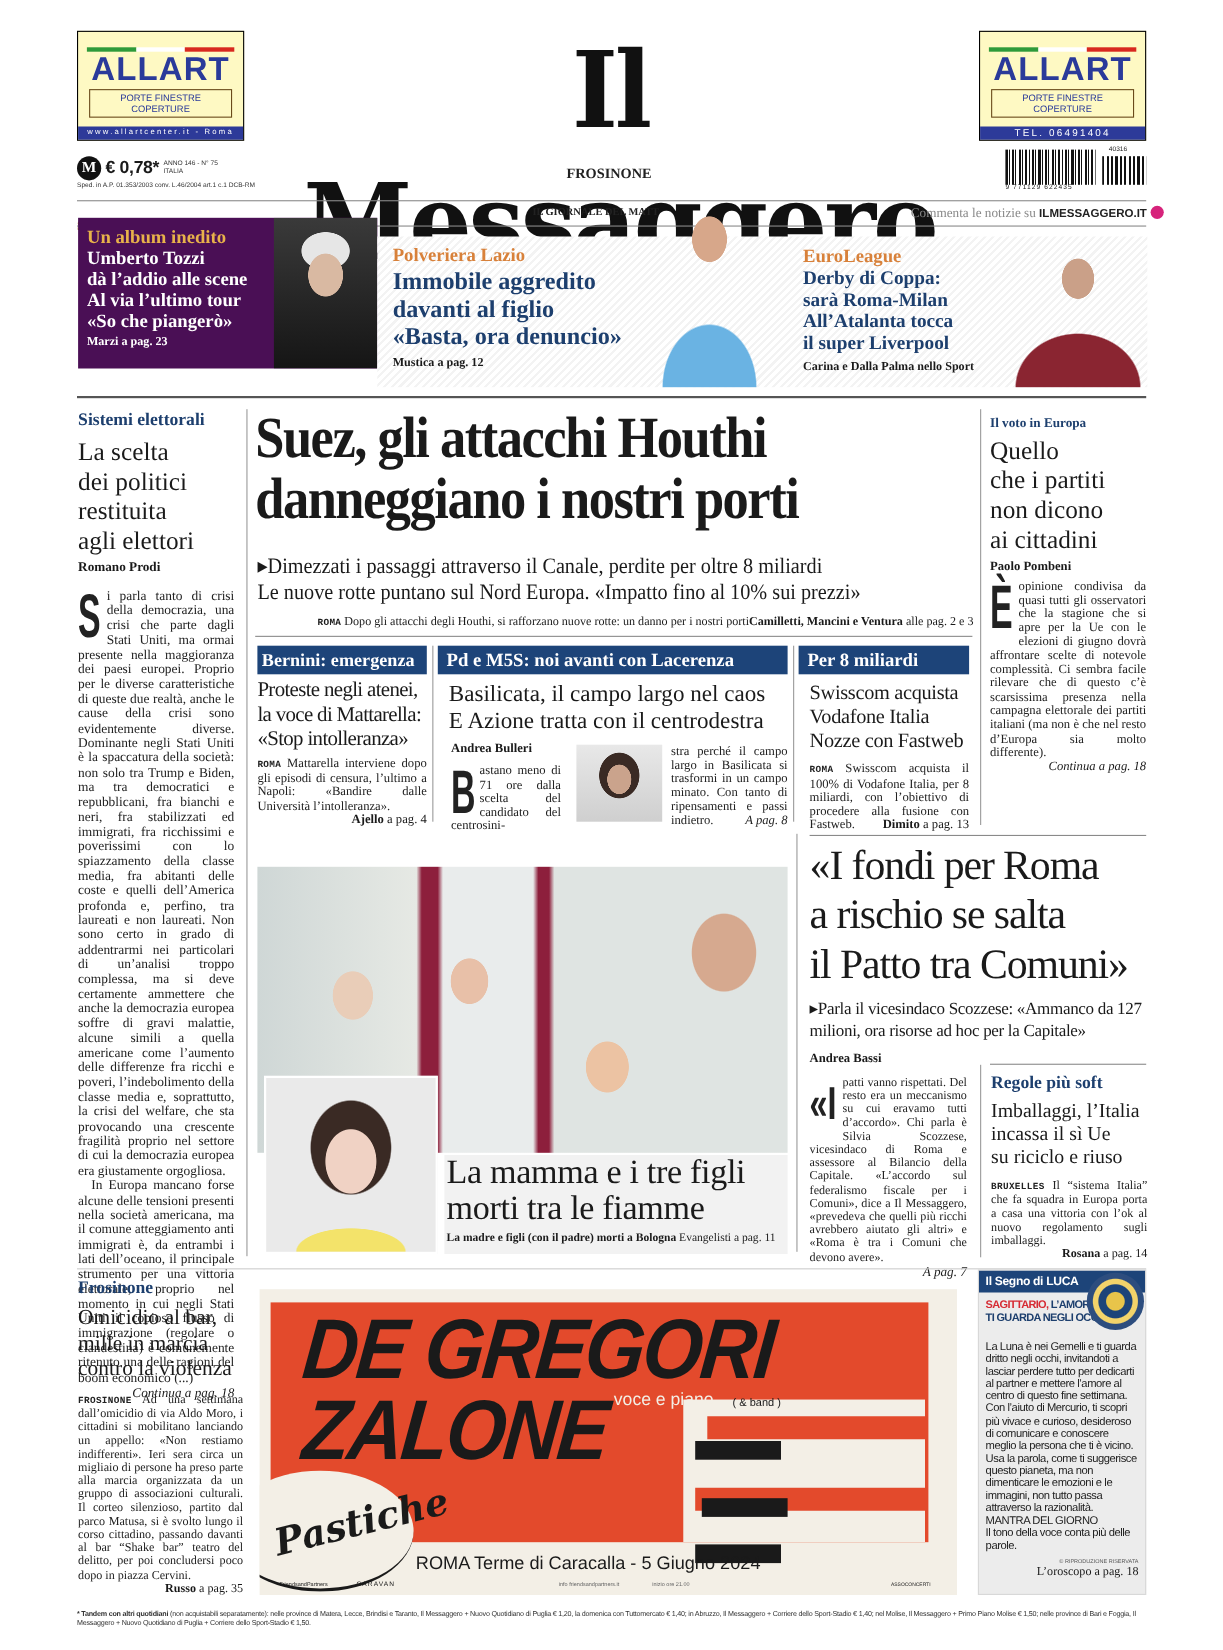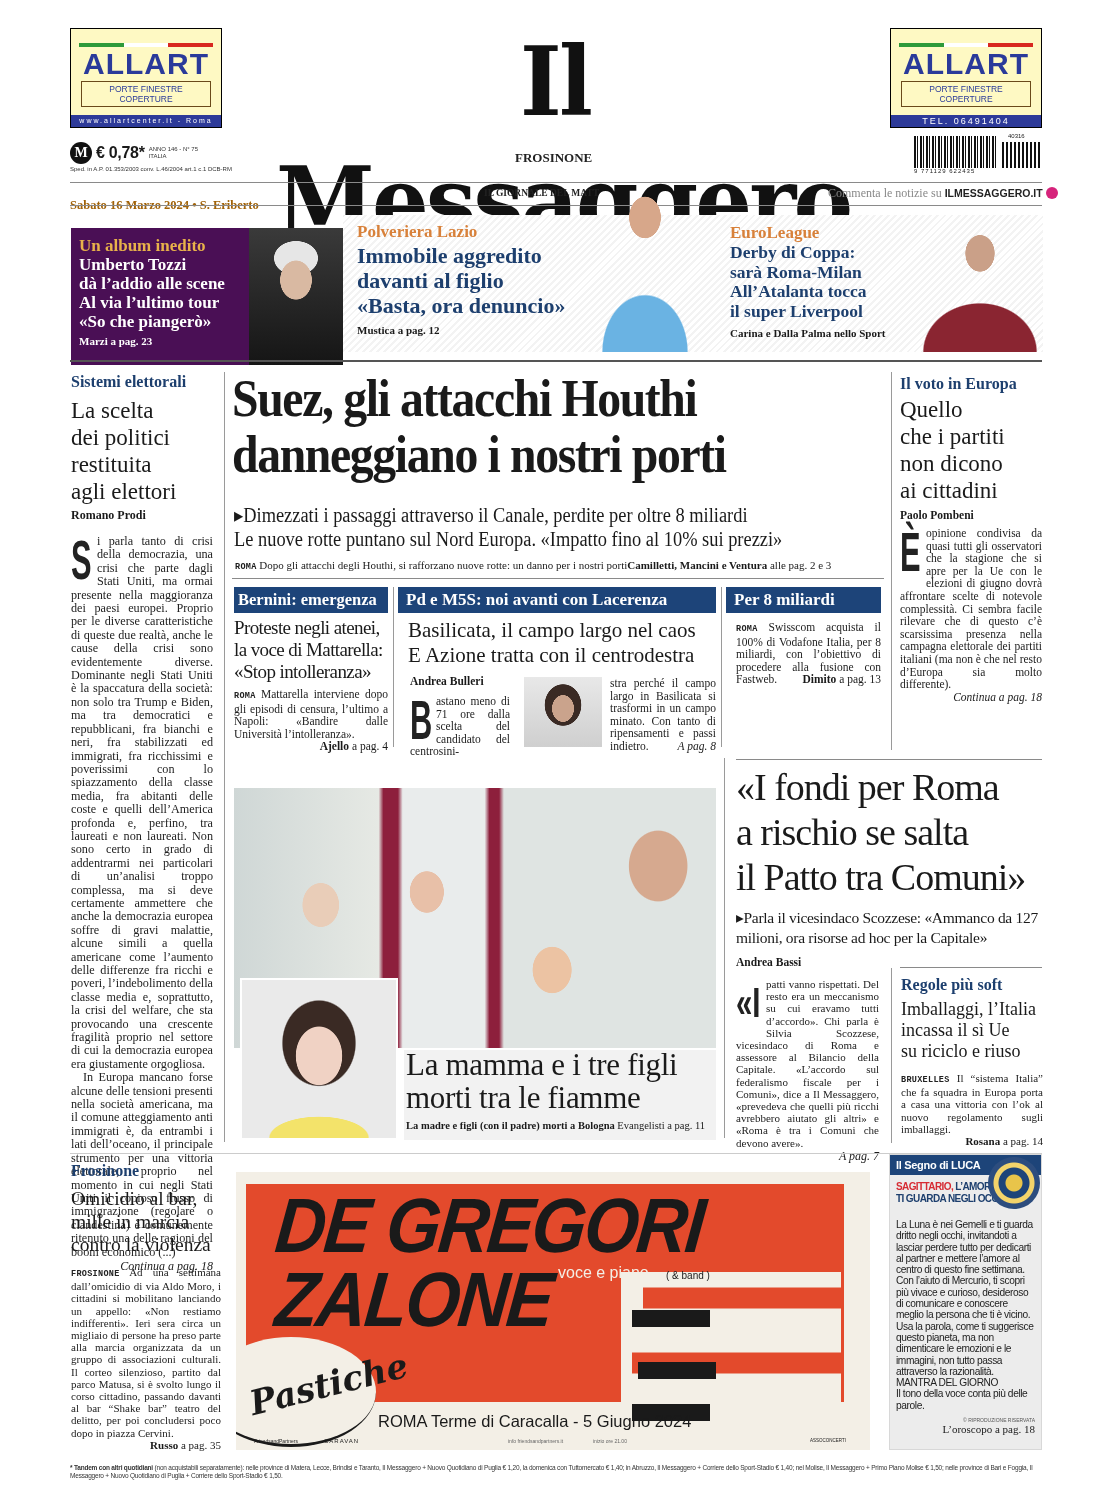--- a/index.html
+++ b/index.html
@@ -78,21 +78,21 @@
 <div class="rule" style="left:70px;top:182px;width:972px"></div>
 <div class="abs" style="left:70px;top:198px;font-size:12.5px;font-weight:700;color:#a16207">Sabato 16 Marzo 2024 • S. Eriberto</div>
 <div class="abs" style="left:484px;top:188px;font-size:9.5px;font-weight:700;color:#222;width:115px;overflow:hidden;white-space:nowrap">IL GIORNALE DEL MATTINO</div>
 <div class="abs" style="left:828px;top:186px;font-size:12px;color:#888;white-space:nowrap">
   <span>Commenta le notizie su</span>
   <b class="sans" style="color:#222;font-size:10.5px">ILMESSAGGERO.IT</b>
   <span style="display:inline-block;width:12px;height:12px;border-radius:50%;background:#d6237b;vertical-align:-2px"></span>
 </div>
 <div class="rule" style="left:70px;top:205px;width:972px"></div>
 
-<div class="abs" style="left:71px;top:228px;width:272px;height:137px;background:#4a0f55;overflow:hidden">
+<div class="abs" style="left:71px;top:198px;width:272px;height:137px;background:#4a0f55;overflow:hidden">
   <div style="position:absolute;left:8px;top:8px;width:180px">
     <div style="color:#e8b24a;font-weight:700;font-size:17px;line-height:19px">Un album inedito</div>
     <div style="color:#fff;font-weight:700;font-size:17px;line-height:19px">
       <div>Umberto Tozzi</div>
       <div>dà l’addio alle scene</div>
       <div>Al via l’ultimo tour</div>
       <div>«So che piangerò»</div>
     </div>
     <div style="color:#fff;font-weight:700;font-size:11px;margin-top:4px">Marzi a pag. 23</div>
   </div>
@@ -143,29 +143,29 @@
 <div class="vrule" style="left:224px;top:372px;height:770px"></div>
 
 <div class="abs" style="left:232px;top:370px;width:650px;font-weight:700;font-size:53px;line-height:56px;letter-spacing:-1.5px;transform:scaleX(0.9);transform-origin:left;white-space:nowrap">
   <div>Suez, gli attacchi Houthi</div>
   <div>danneggiano i nostri porti</div>
 </div>
 <div class="abs" style="left:234px;top:503px;width:660px;font-size:20px;line-height:24px;transform:scaleX(0.92);transform-origin:left;white-space:nowrap">
   <div>▸Dimezzati i passaggi attraverso il Canale, perdite per oltre 8 miliardi</div>
   <div>Le nuove rotte puntano sul Nord Europa. «Impatto fino al 10% sui prezzi»</div>
 </div>
-<div class="abs" style="left:235px;top:559px;width:650px;font-size:11px;white-space:nowrap;display:flex;justify-content:flex-start">
+<div class="abs" style="left:235px;top:559px;width:650px;font-size:11px;white-space:nowrap;display:flex;justify-content:flex-end">
   <span><span class="place" style="font-size:8.5px">ROMA</span> <span>Dopo gli attacchi degli Houthi, si rafforzano nuove rotte: un danno per i nostri porti</span></span>
   <span><b>Camilletti, Mancini e Ventura</b> <span>alle pag. 2 e 3</span></span>
 </div>
 <div class="rule" style="left:232px;top:578px;width:652px"></div>
 
 <div class="vrule" style="left:891px;top:372px;height:378px"></div>
 <div class="abs" style="left:900px;top:374px;width:142px;">
-  <div class="navy" style="font-weight:700;font-size:16px;line-height:20px">Il voto in Europa</div>
+  <div class="navy" style="font-weight:700;font-size:12px;line-height:20px">Il voto in Europa</div>
   <div style="font-size:23px;line-height:27px;margin-top:2px">
     <div>Quello</div>
     <div>che i partiti</div>
     <div>non dicono</div>
     <div>ai cittadini</div>
   </div>
   <div style="font-weight:700;font-size:11.5px;margin-top:5px">Paolo Pombeni</div>
   <div class="body-text" style="margin-top:6px;font-size:11.5px;line-height:12.6px">
     <span class="drop">È</span>
     <span>opinione condivisa da quasi tutti gli osservatori che la stagione che si apre per la Ue con le elezioni di giugno dovrà affrontare scelte di notevole complessità. Ci sembra facile rilevare che di questo c’è scarsissima presenza nella campagna elettorale dei partiti italiani (ma non è che nel resto d’Europa sia molto differente).</span>
@@ -202,20 +202,25 @@
   <div class="body-text" style="position:absolute;left:212px;top:90px;width:106px;font-size:11.5px;line-height:12.6px">
     <span>stra perché il campo largo in Basilicata si trasformi in un campo minato. Con tanto di ripensamenti e passi indietro.</span>
     <span class="it" style="float:right">A pag. 8</span>
   </div>
 </div>
 <div class="vrule" style="left:393px;top:587px;height:160px"></div>
 <div class="vrule" style="left:721px;top:587px;height:160px"></div>
 
 <div class="abs" style="left:726px;top:587px;width:155px;">
   <div class="kicker-box" style="font-size:17px">Per 8 miliardi</div>
+  <div style="font-size:18.5px;line-height:22px;margin-top:6px;padding-left:10px;white-space:nowrap;letter-spacing:-0.3px">
+    <div>Swisscom acquista</div>
+    <div>Vodafone Italia</div>
+    <div>Nozze con Fastweb</div>
+  </div>
   <div class="body-text" style="margin-top:8px;padding-left:10px;font-size:11.5px;line-height:12.6px">
     <span class="place" style="font-size:8.5px">ROMA</span>
     <span>Swisscom acquista il 100% di Vodafone Italia, per 8 miliardi, con l’obiettivo di procedere alla fusione con Fastweb.</span>
   </div>
   <div class="ref" style="font-size:11.5px;margin-top:-13px"><b>Dimito</b> <span>a pag. 13</span></div>
 </div>
 
 <div class="abs" style="left:234px;top:758px;width:482px;height:382px;">
   <div class="photo" style="left:0;top:30px;width:482px;height:260px;background:
     radial-gradient(ellipse 48px 58px at 88% 30%,#d6a98f 60%,transparent 62%),

